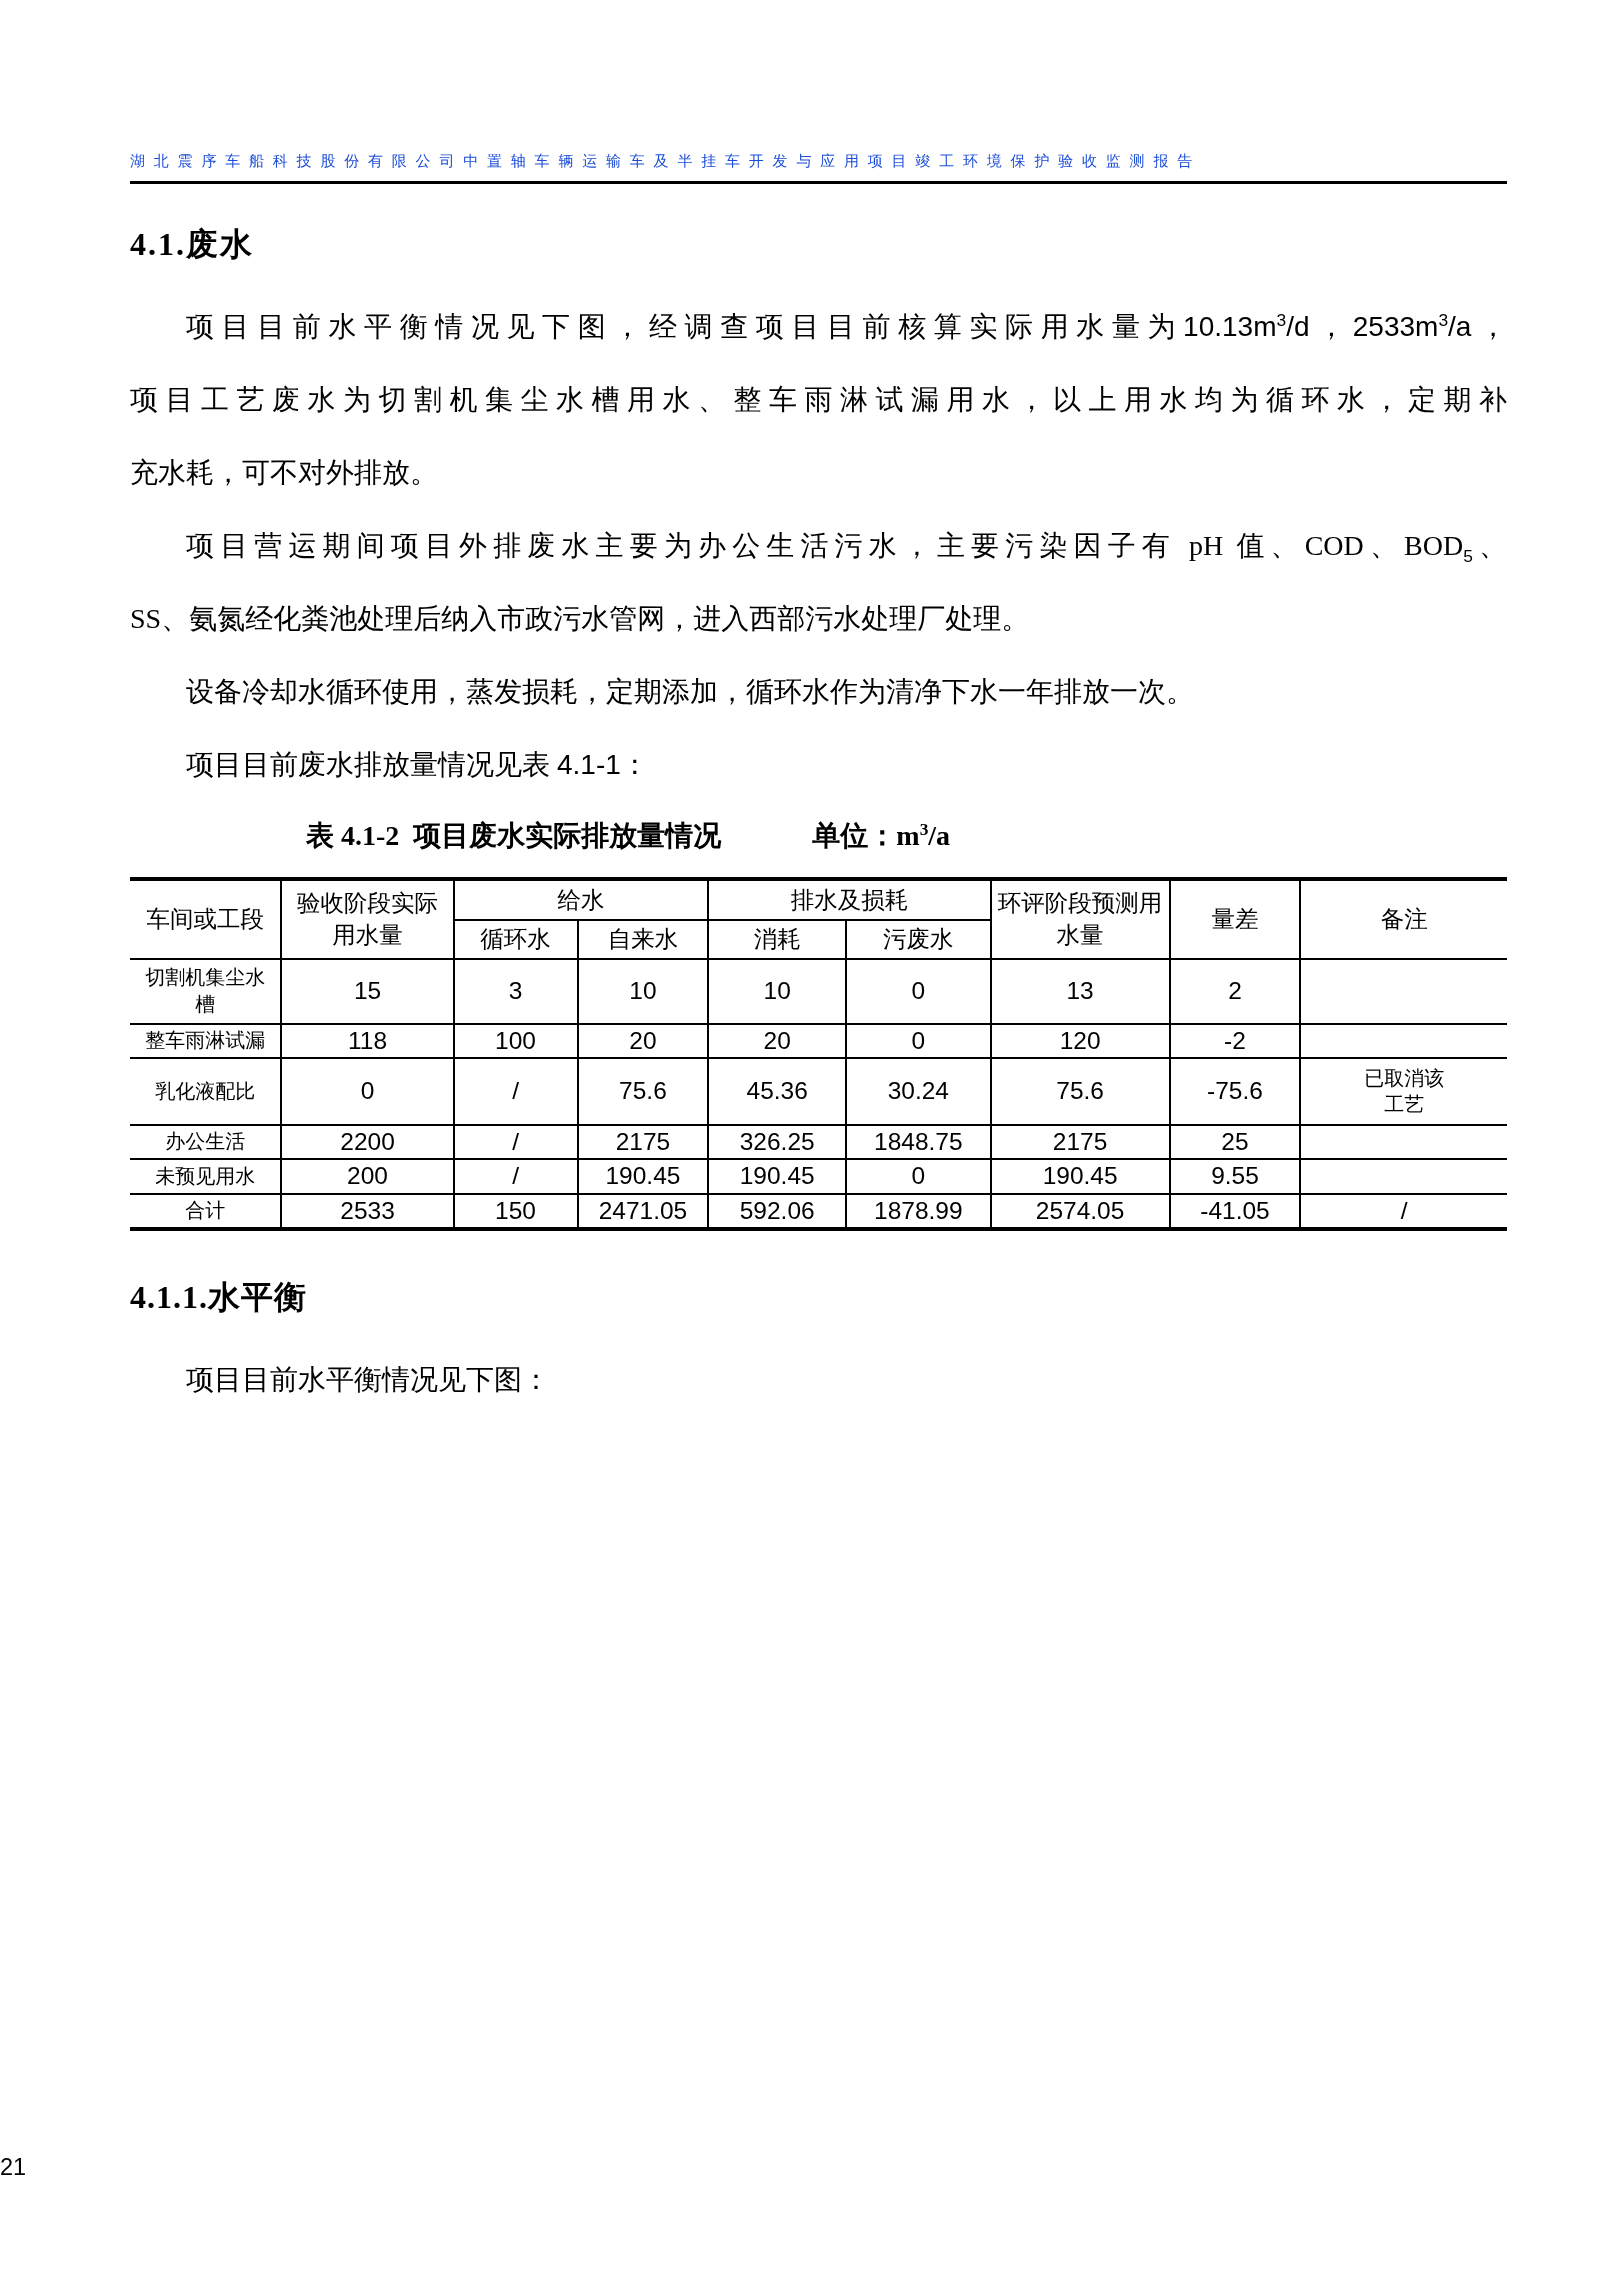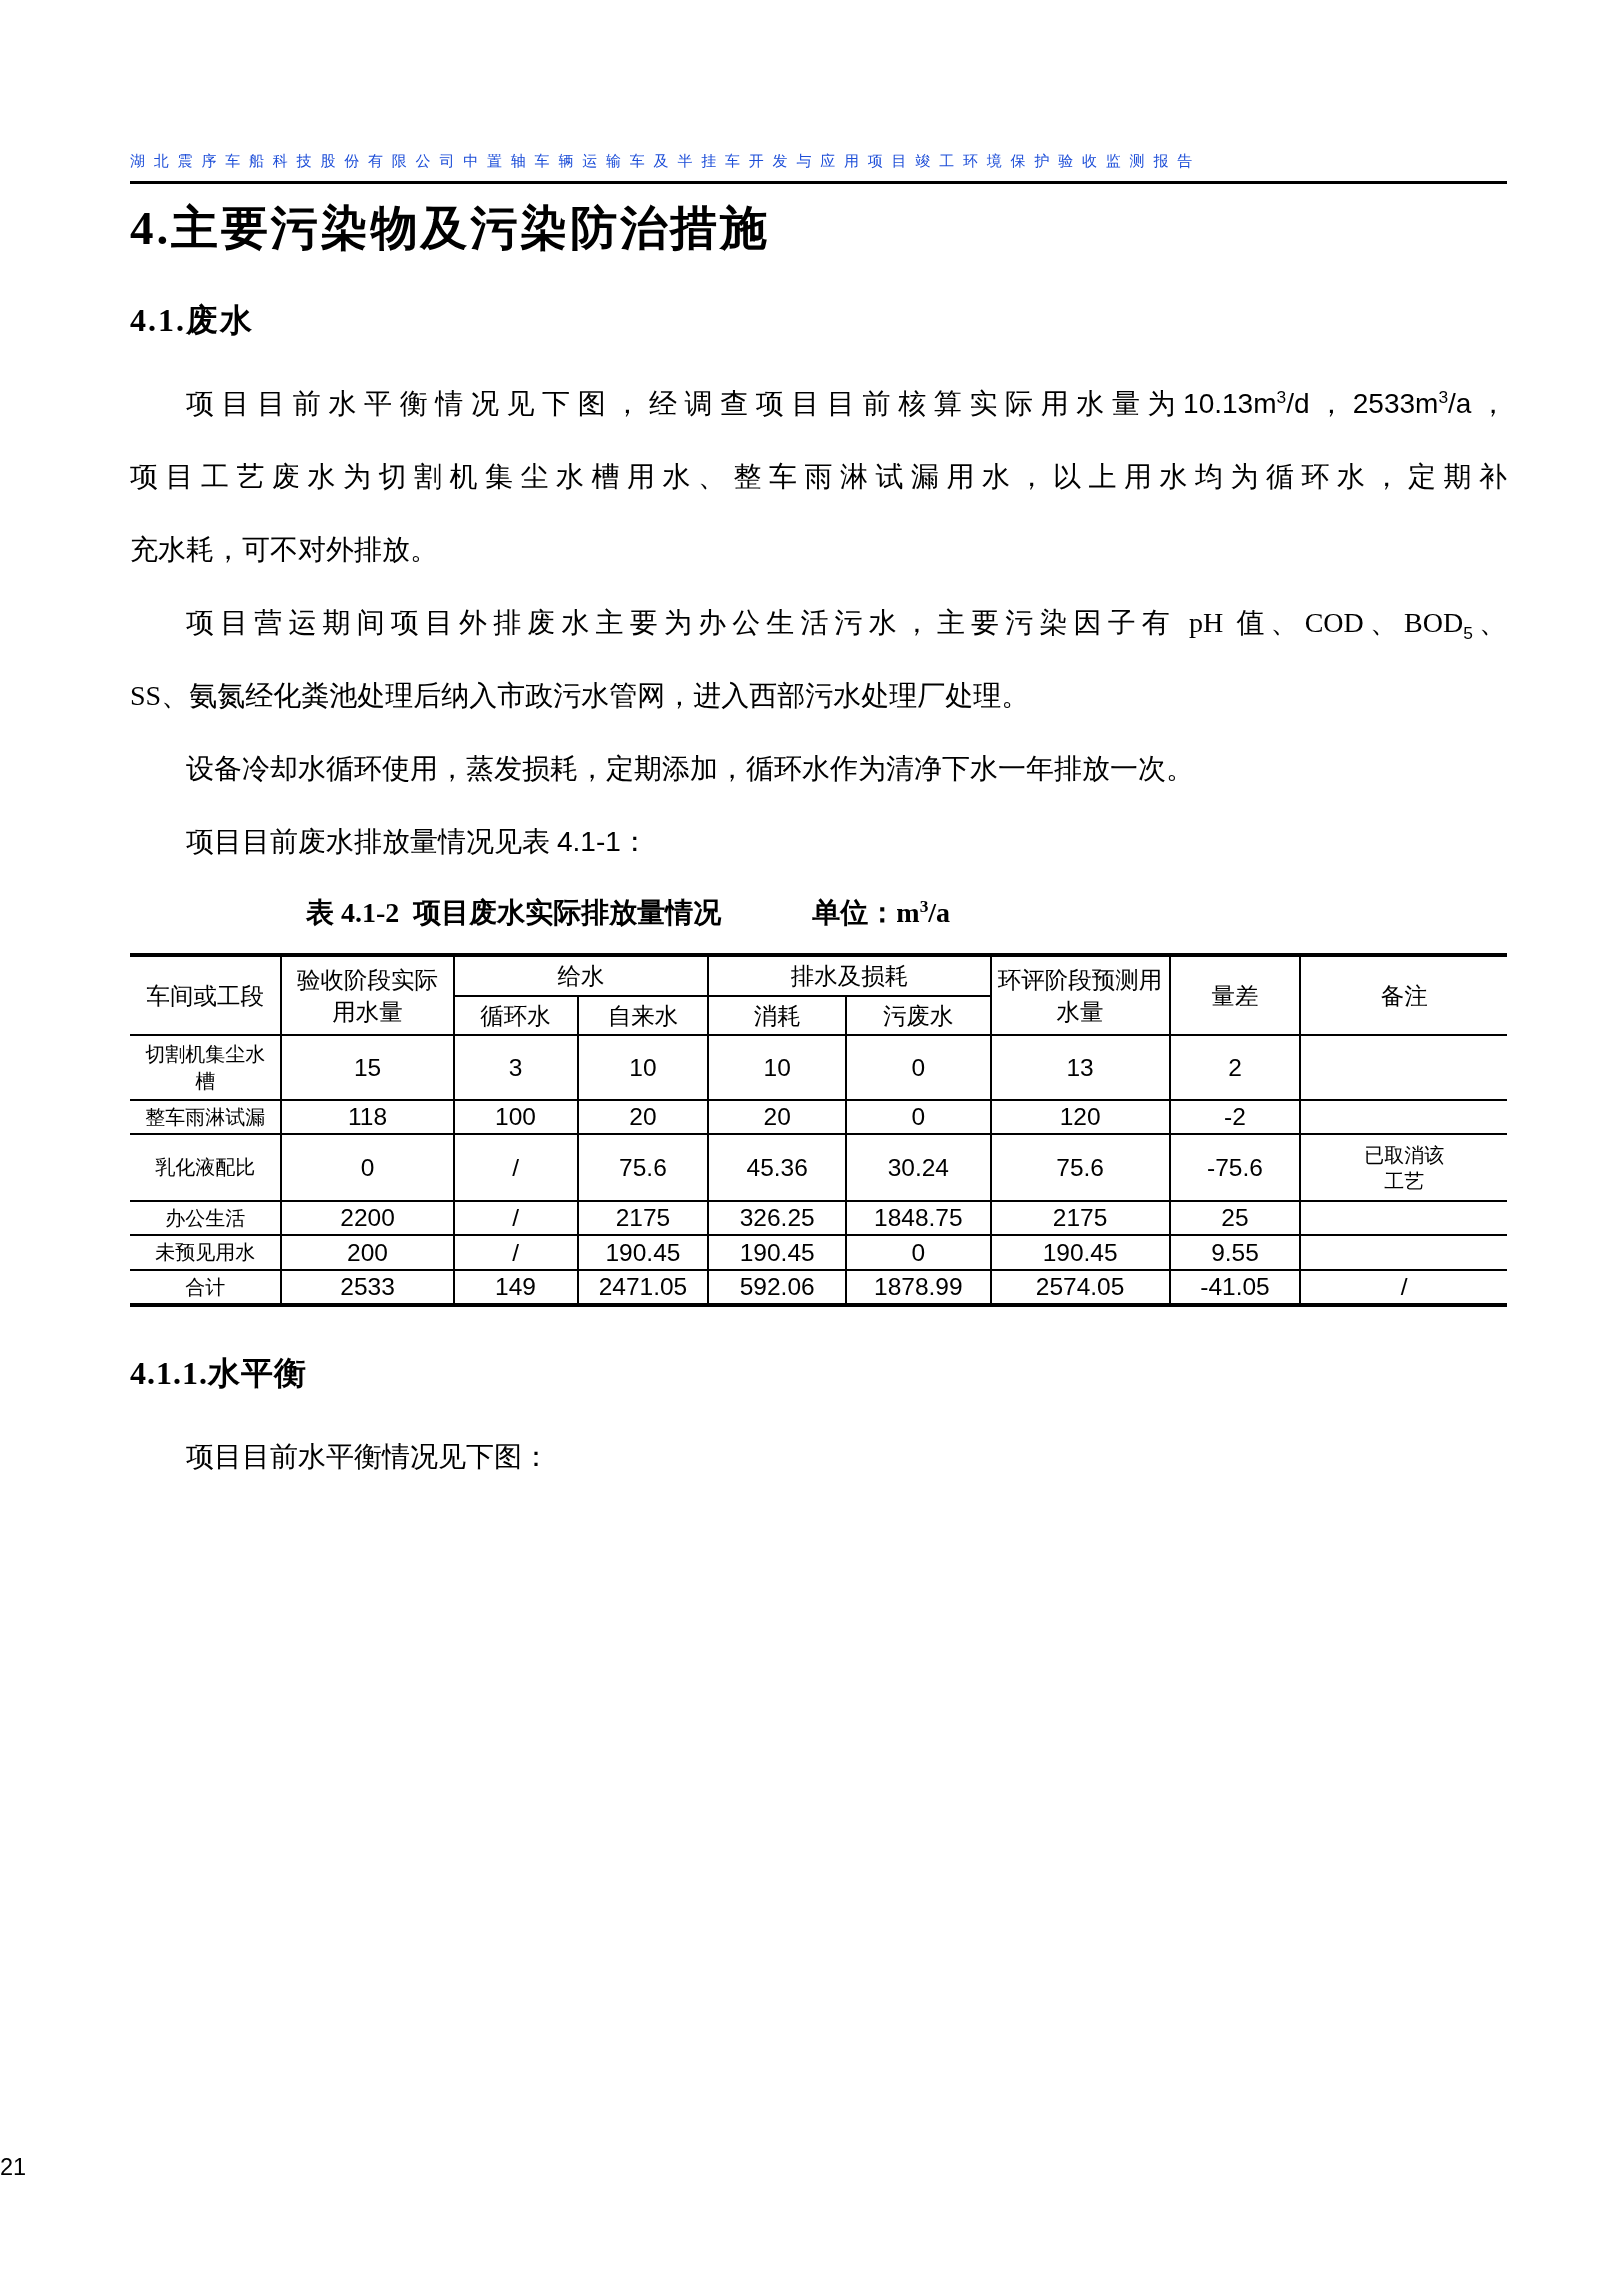--- a/index.html
+++ b/index.html
@@ -100,21 +100,20 @@
   }
 </style>
 </head>
 <body>
 
 <div class="page">
 
   <div class="doc-header">湖北震序车船科技股份有限公司中置轴车辆运输车及半挂车开发与应用项目竣工环境保护验收监测报告</div>
   <div class="header-rule"></div>
 
-  <h1 class="title">4.主要污染物及污染防治措施</h1>
   <h2 class="title">4.1.废水</h2>
 
   <div class="body-text">
     <div class="line indent j"><span>项目目前水平衡情况见下图，经调查项目目前核算实际用水量为</span><span class="latin">10.13m</span><sup class="latin">3</sup><span class="latin">/d，</span><span class="latin">2533m</span><sup class="latin">3</sup><span class="latin">/a，</span></div>
     <div class="line j">项目工艺废水为切割机集尘水槽用水、整车雨淋试漏用水，以上用水均为循环水，定期补</div>
     <div class="line">充水耗，可不对外排放。</div>
     <div class="line indent j"><span>项目营运期间项目外排废水主要为办公生活污水，主要污染因子有 pH 值、COD、BOD</span><sub class="latin">5</sub><span>、</span></div>
     <div class="line">SS、氨氮经化粪池处理后纳入市政污水管网，进入西部污水处理厂处理。</div>
     <div class="line indent">设备冷却水循环使用，蒸发损耗，定期添加，循环水作为清净下水一年排放一次。</div>
     <div class="line indent"><span>项目目前废水排放量情况见表 </span><span class="latin">4.1-1</span><span>：</span></div>
@@ -203,21 +202,21 @@
       <td class="num">190.45</td>
       <td class="num">190.45</td>
       <td class="num">0</td>
       <td class="num">190.45</td>
       <td class="num">9.55</td>
       <td class="cn"></td>
     </tr>
     <tr style="height:35px">
       <td class="cn">合计</td>
       <td class="num">2533</td>
-      <td class="num">149</td>
+      <td class="num">150</td>
       <td class="num">2471.05</td>
       <td class="num">592.06</td>
       <td class="num">1878.99</td>
       <td class="num">2574.05</td>
       <td class="num">-41.05</td>
       <td class="num">/</td>
     </tr>
   </tbody>
     </table>
 

